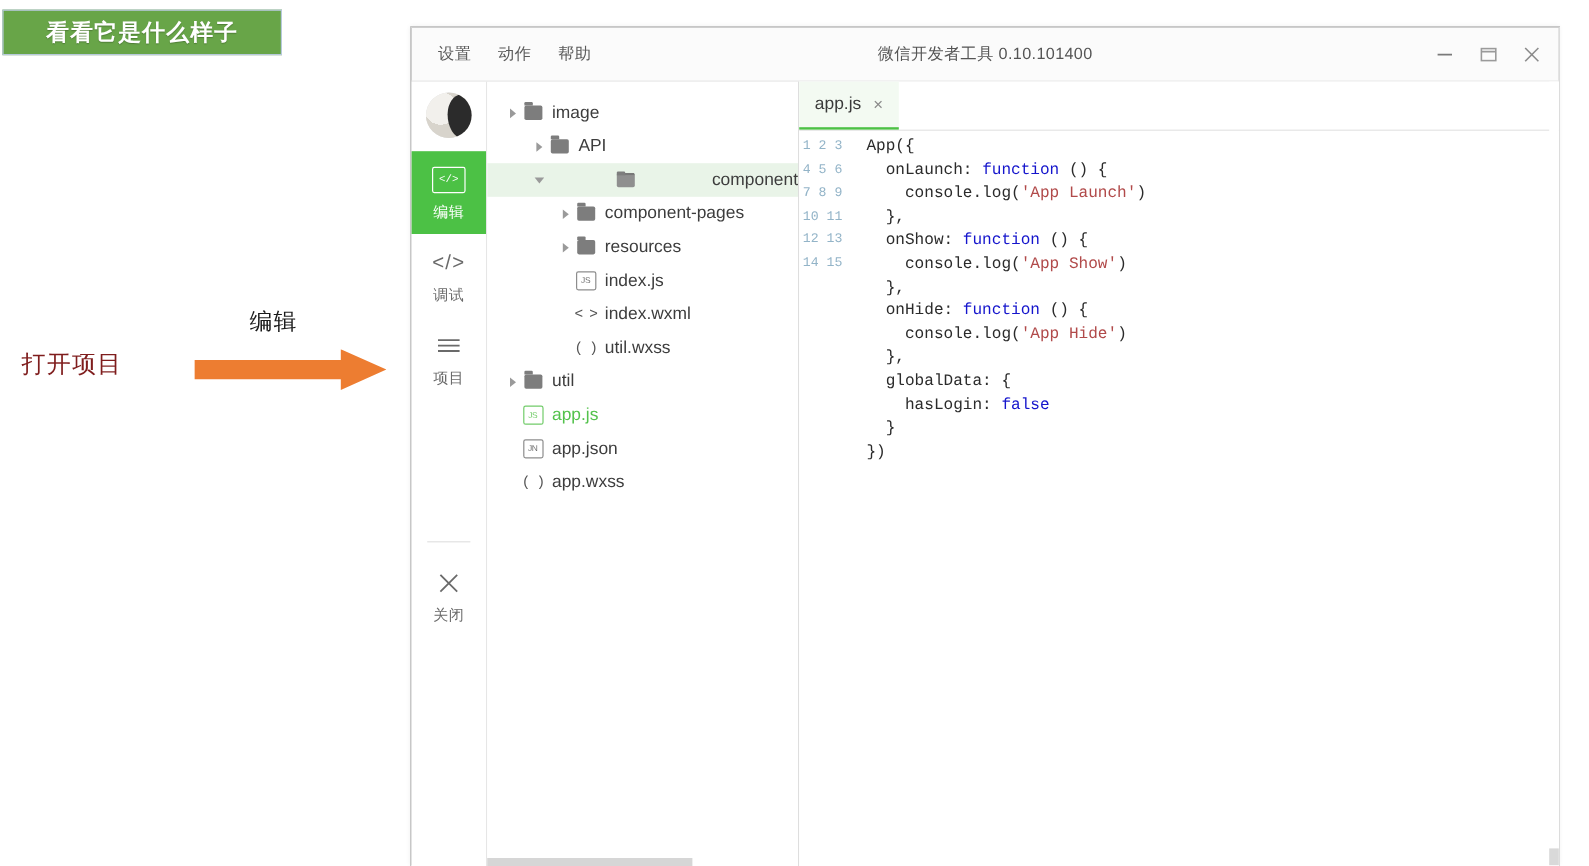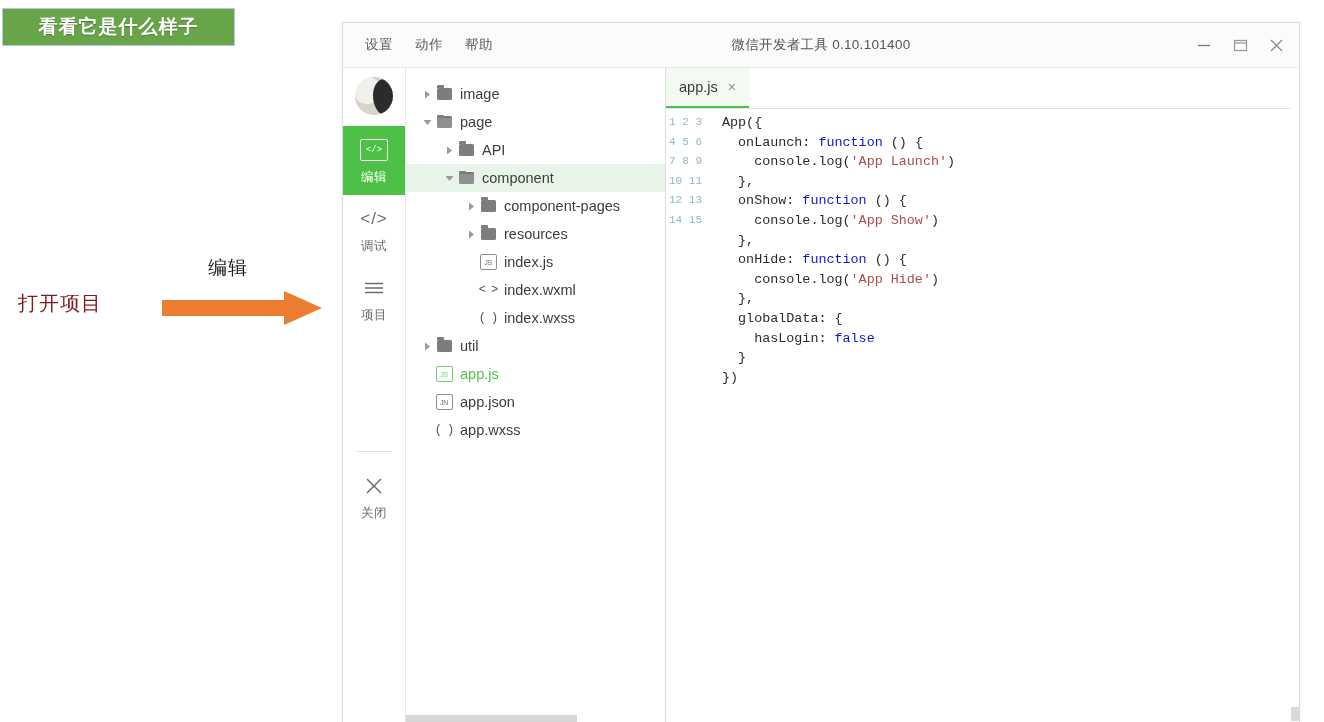--- a/index.html
+++ b/index.html
@@ -518,43 +518,32 @@
               <div class="tw">
                 <svg class="caret-r" width="7" height="9" viewBox="0 0 7 9">
                   <polygon points="1,0.5 6,4.5 1,8.5" fill="#9a9a9a"></polygon>
                 </svg>
               </div>
               <div class="ticon">
                 <span class="folder"></span>
               </div>
               <span class="tr-label">image</span>
             </div>
-            <div class="tree-row" style="padding-left: 14px;">
-              <div class="tw">
-                <svg width="9" height="7" viewBox="0 0 9 7">
-                  <polygon points="0.5,1 8.5,1 4.5,6" fill="#9a9a9a"></polygon>
-                </svg>
-              </div>
-              <div class="ticon">
-                <span class="folder open"></span>
-              </div>
-              <span class="tr-label">page</span>
-            </div>
             <div class="tree-row" style="padding-left: 36px;">
               <div class="tw">
                 <svg class="caret-r" width="7" height="9" viewBox="0 0 7 9">
                   <polygon points="1,0.5 6,4.5 1,8.5" fill="#9a9a9a"></polygon>
                 </svg>
               </div>
               <div class="ticon">
                 <span class="folder"></span>
               </div>
               <span class="tr-label">API</span>
             </div>
-            <div class="tree-row sel-soft" style="padding-left: 36px;">
+            <div class="tree-row sel-soft" style="padding-left: 36px; justify-content: space-between;">
               <div class="tw">
                 <svg width="9" height="7" viewBox="0 0 9 7">
                   <polygon points="0.5,1 8.5,1 4.5,6" fill="#9a9a9a"></polygon>
                 </svg>
               </div>
               <div class="ticon">
                 <span class="folder open"></span>
               </div>
               <span class="tr-label">component</span>
             </div>
@@ -592,21 +581,21 @@
               <div class="ticon">
                 <span class="sym">&lt; &gt;</span>
               </div>
               <span class="tr-label">index.wxml</span>
             </div>
             <div class="tree-row" style="padding-left: 58px;">
               <div class="tw none"></div>
               <div class="ticon">
                 <span class="sym">( )</span>
               </div>
-              <span class="tr-label">index.wxss</span>
+              <span class="tr-label">util.wxss</span>
             </div>
             <div class="tree-row" style="padding-left: 14px;">
               <div class="tw">
                 <svg class="caret-r" width="7" height="9" viewBox="0 0 7 9">
                   <polygon points="1,0.5 6,4.5 1,8.5" fill="#9a9a9a"></polygon>
                 </svg>
               </div>
               <div class="ticon">
                 <span class="folder"></span>
               </div>

